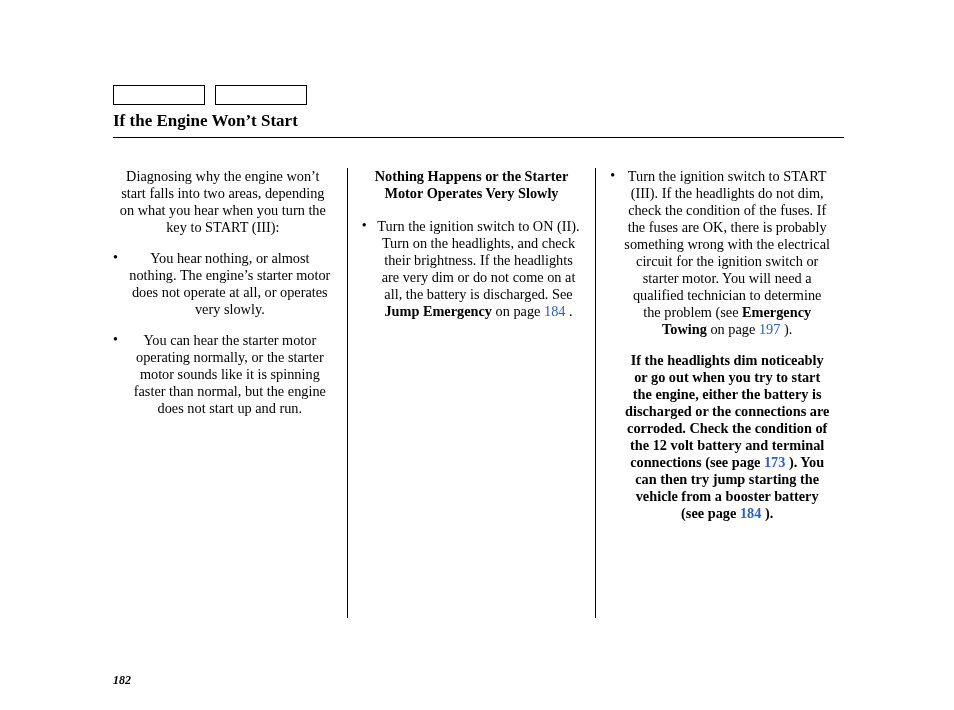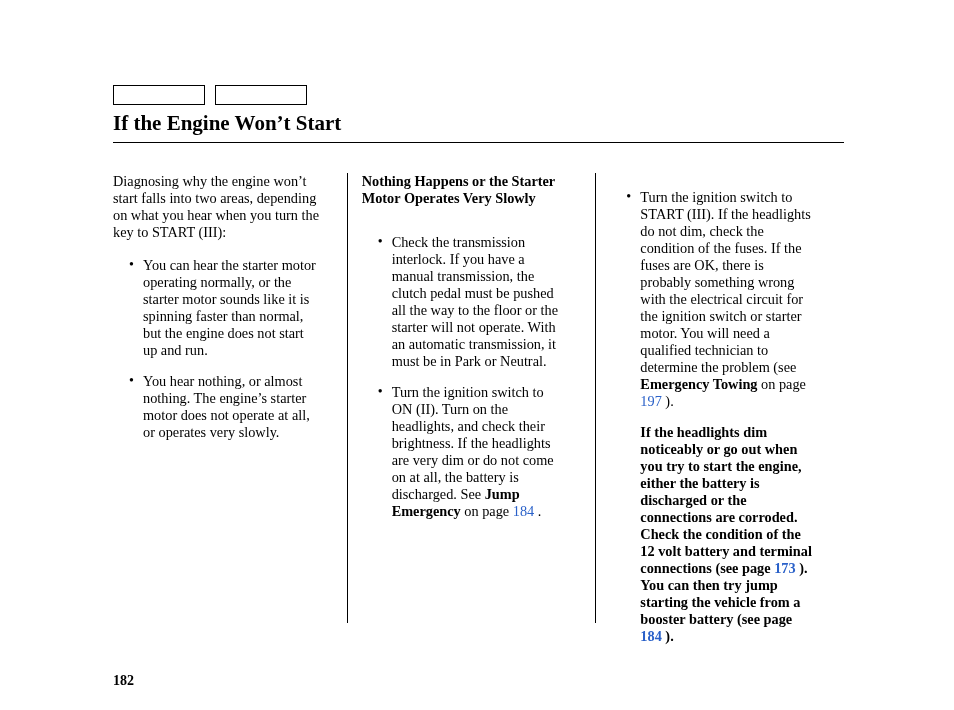--- a/index.html
+++ b/index.html
@@ -25,85 +25,87 @@
     margin-bottom: 6px;
   }
   .box {
     border: 1.5px solid #000;
     width: 90px;
     height: 18px;
   }
   .title {
     font-family: "Times New Roman", Times, serif;
     font-weight: bold;
-    font-size: 21px;
+    font-size: 17px;
     margin: 0;
     line-height: 1.2;
   }
   .rule {
     border: none;
     border-top: 1px solid #000;
     margin: 6px 0 30px 0;
   }
   .columns {
     display: flex;
     align-items: stretch;
     height: 450px;
+    text-align: center;
   }
   .col {
     flex: 1;
     font-size: 14.3px;
     line-height: 1.19;
     padding-right: 14px;
     position: relative;
   }
   .col + .col {
     padding-left: 14px;
     border-left: 1px solid #000;
   }
   .col p.intro {
     margin: 0 0 14px 0;
   }
   ul.bul {
     list-style: none;
     padding: 0;
-    margin: 16px;
+    margin: 0;
   }
   ul.bul > li {
     position: relative;
     padding-left: 14px;
     margin-bottom: 14px;
   }
   ul.bul > li::before {
     content: "•";
     position: absolute;
     left: 0;
     top: 0;
     font-size: 14px;
     line-height: 1.19;
   }
   .subhead {
     font-weight: bold;
   }
   .p2 {
-    margin: 0 0 27px 0;
+    margin: 0 0 16px 0;
     font-family: Liberation Serif, serif;
   }
   .link {
     color: #2a61c9;
   }
   .bold {
     font-weight: bold;
   }
   .pagenum {
     position: absolute;
     left: 113px;
     top: 673px;
     font-weight: bold;
-    font-size: 14px;
+    font-size: 12px;
+    font-style: italic;
   }
   .col3 p.follow {
     margin: 14px 0 0 0;
     padding-left: 14px;
   }
 </style>
 </head>
 <body>
 
 <div class="page">
@@ -112,31 +114,30 @@
     <div class="box"></div>
   </div>
   <h1 class="title">If the Engine Won’t Start</h1>
   <hr class="rule">
 
   <div class="columns">
 
     <div class="col">
       <p class="intro">Diagnosing why the engine won’t start falls into two areas, depending on what you hear when you turn the key to START (III):</p>
       <ul class="bul">
+        <li>You hear nothing, or almost nothing. The engine’s starter motor does not operate at all, or operates very slowly.</li>
         <li>You can hear the starter motor operating normally, or the starter motor sounds like it is spinning faster than normal, but the engine does not start up and run.</li>
-        <li>You hear nothing, or almost nothing. The engine’s starter motor does not operate at all, or operates very slowly.</li>
       </ul>
     </div>
 
     <div class="col">
       <p class="p2">
         <span class="subhead">Nothing Happens or the Starter Motor Operates Very Slowly</span><br>
       </p>
       <ul class="bul">
-        <li>Check the transmission interlock. If you have a manual transmission, the clutch pedal must be pushed all the way to the floor or the starter will not operate. With an automatic transmission, it must be in Park or Neutral.</li>
         <li>
           <span>Turn the ignition switch to ON (II). Turn on the headlights, and check their brightness. If the headlights are very dim or do not come on at all, the battery is discharged. See </span><span class="bold">Jump Emergency</span><span> on page </span><span class="link">184</span><span> .</span>
         </li>
       </ul>
     </div>
 
     <div class="col col3">
       <ul class="bul">
         <li>
           <span>Turn the ignition switch to START (III). If the headlights do not dim, check the condition of the fuses. If the fuses are OK, there is probably something wrong with the electrical circuit for the ignition switch or starter motor. You will need a qualified technician to determine the problem (see </span><span class="bold">Emergency Towing</span><span> on page </span><span class="link">197</span><span> ).</span>

